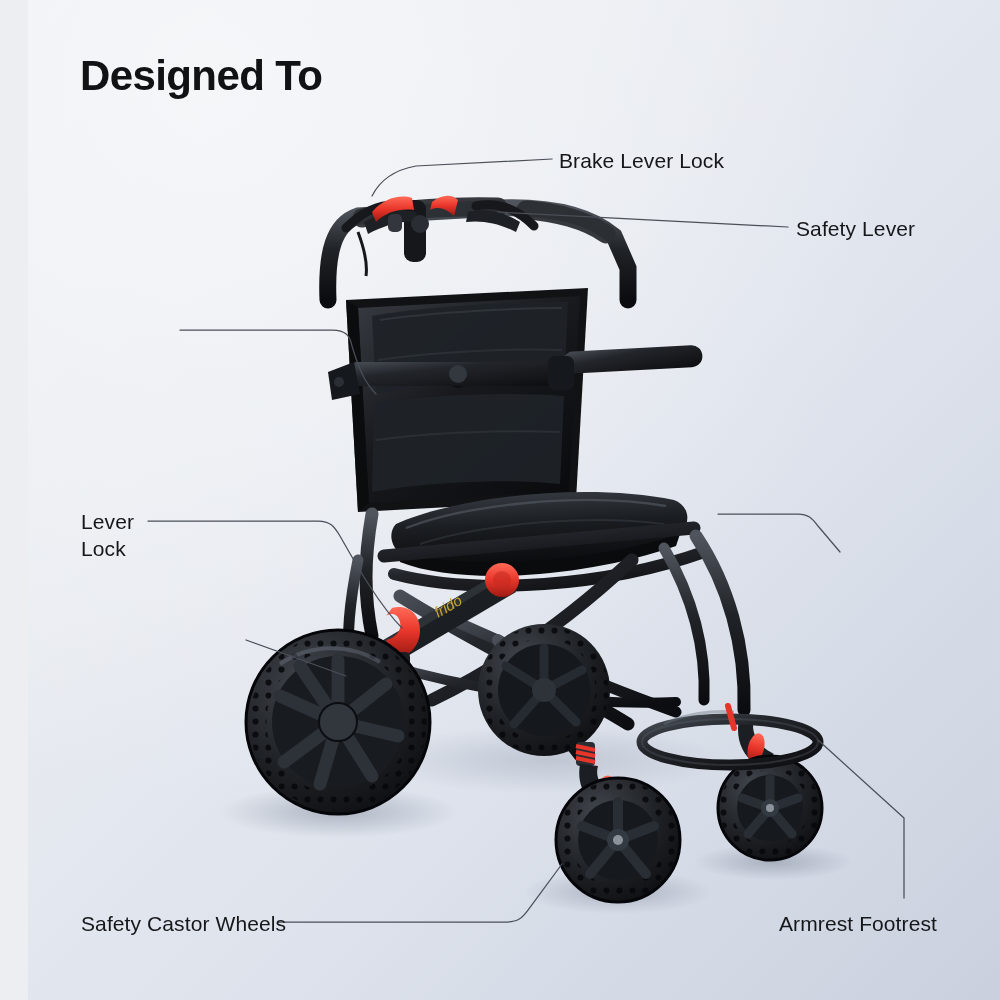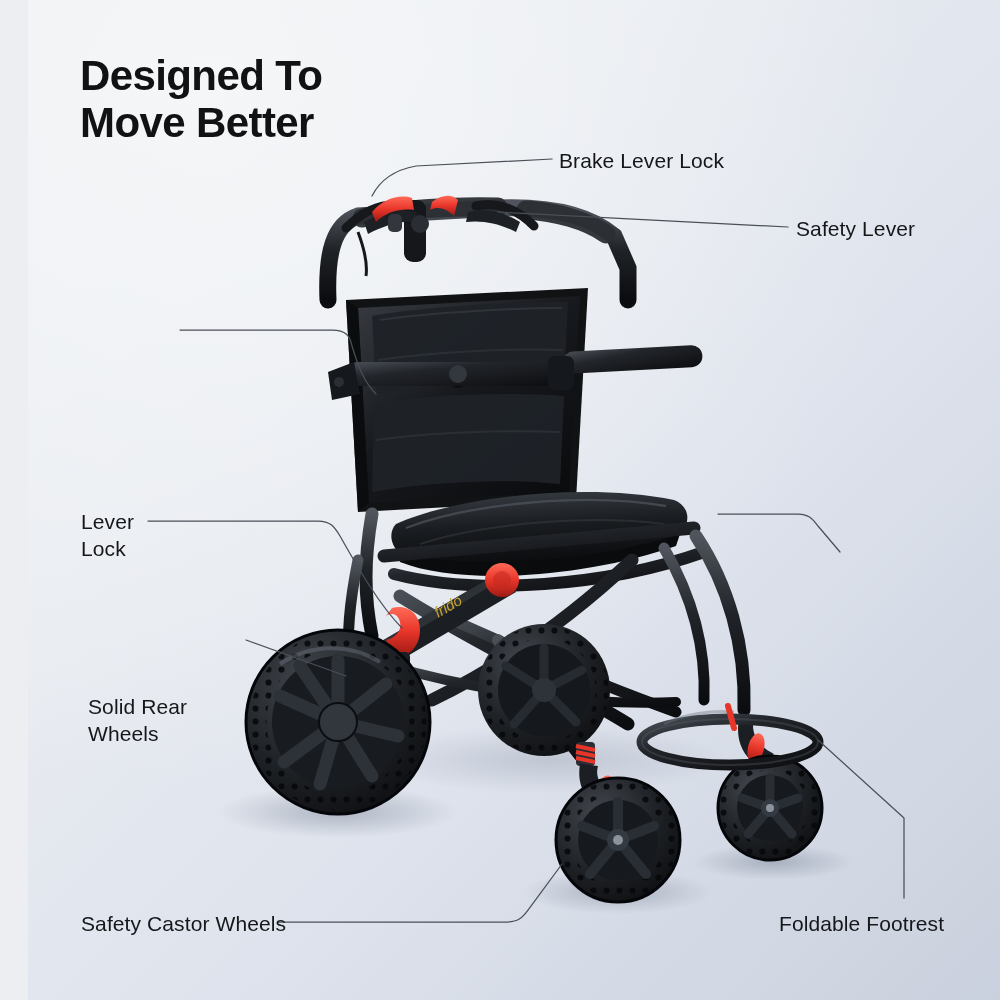--- a/index.html
+++ b/index.html
@@ -37,21 +37,20 @@
 
   .ld{fill:none;stroke:#4a4f58;stroke-width:1.25;stroke-linecap:round;stroke-linejoin:round;}
 </style>
 </head>
 <body>
 
 <div id="stage">
 
   <div id="heading">
     <span class="l">Designed To</span>
-    <span class="l">Move Better</span>
   </div>
 
   <svg class="layer" id="product" viewBox="0 0 1000 1000">
     <defs>
       <linearGradient id="gTube" x1="0" y1="0" x2="1" y2="1">
         <stop offset="0" stop-color="#4a4f57"></stop>
         <stop offset=".35" stop-color="#22252a"></stop>
         <stop offset="1" stop-color="#0c0d10"></stop>
       </linearGradient>
       <linearGradient id="gTubeV" x1="0" y1="0" x2="0" y2="1">
@@ -264,18 +263,16 @@
     <path class="ld" d="M690,514 L770,514 C780,514 784,518 790,526 L812,552"></path>
     <path class="ld" d="M318,676 L218,640"></path>
     <path class="ld" d="M250,922 L478,922 C490,922 494,918 500,910 L534,864"></path>
     <path class="ld" d="M790,740 L876,818 L876,898"></path>
   </svg>
 
   <div class="label" style="left:531px;top:148px;">Brake Lever Lock</div>
   <div class="label" style="left:768px;top:216px;">Safety Lever</div>
   <div class="label" style="left:53px;top:509px;">Lever
 Lock</div>
-  <div class="label" style="left:60px;top:694px;">Solid Rear
-Wheels</div>
   <div class="label" style="left:53px;top:911px;">Safety Castor Wheels</div>
-  <div class="label" style="left:751px;top:911px;">Foldable Footrest</div>
+  <div class="label" style="left:751px;top:911px;">Armrest Footrest</div>
 
 </div>
 
 </body></html>

